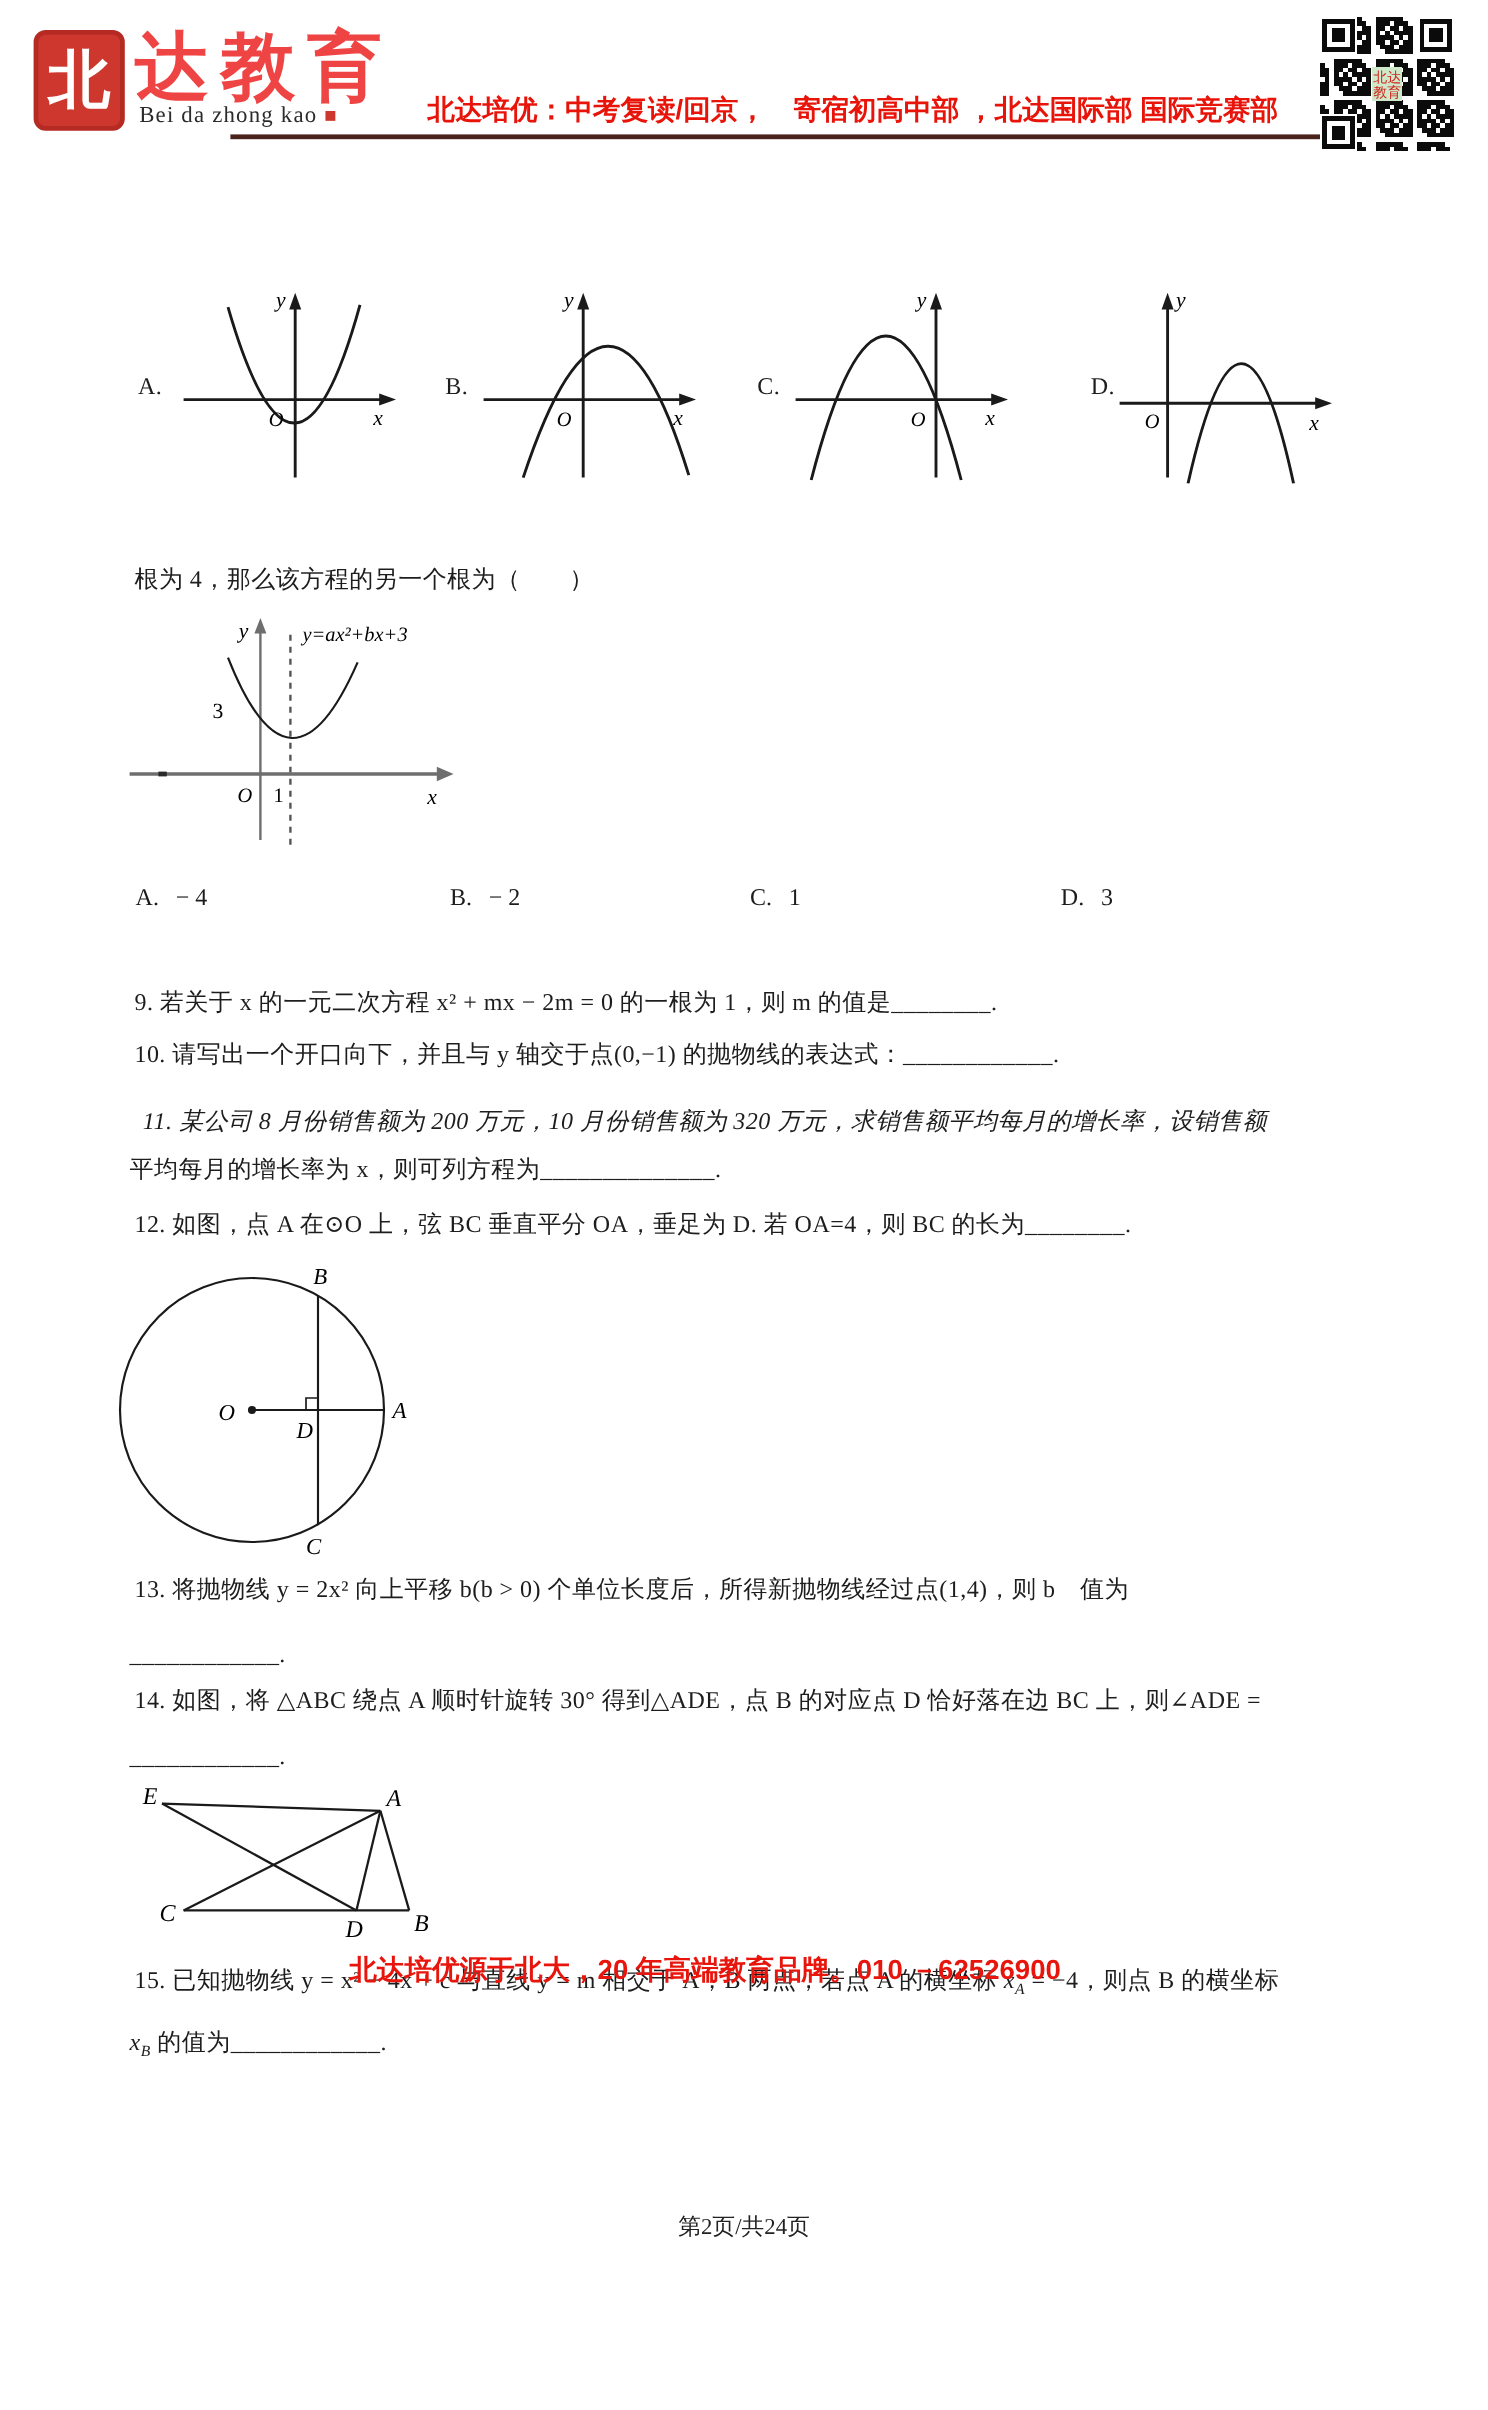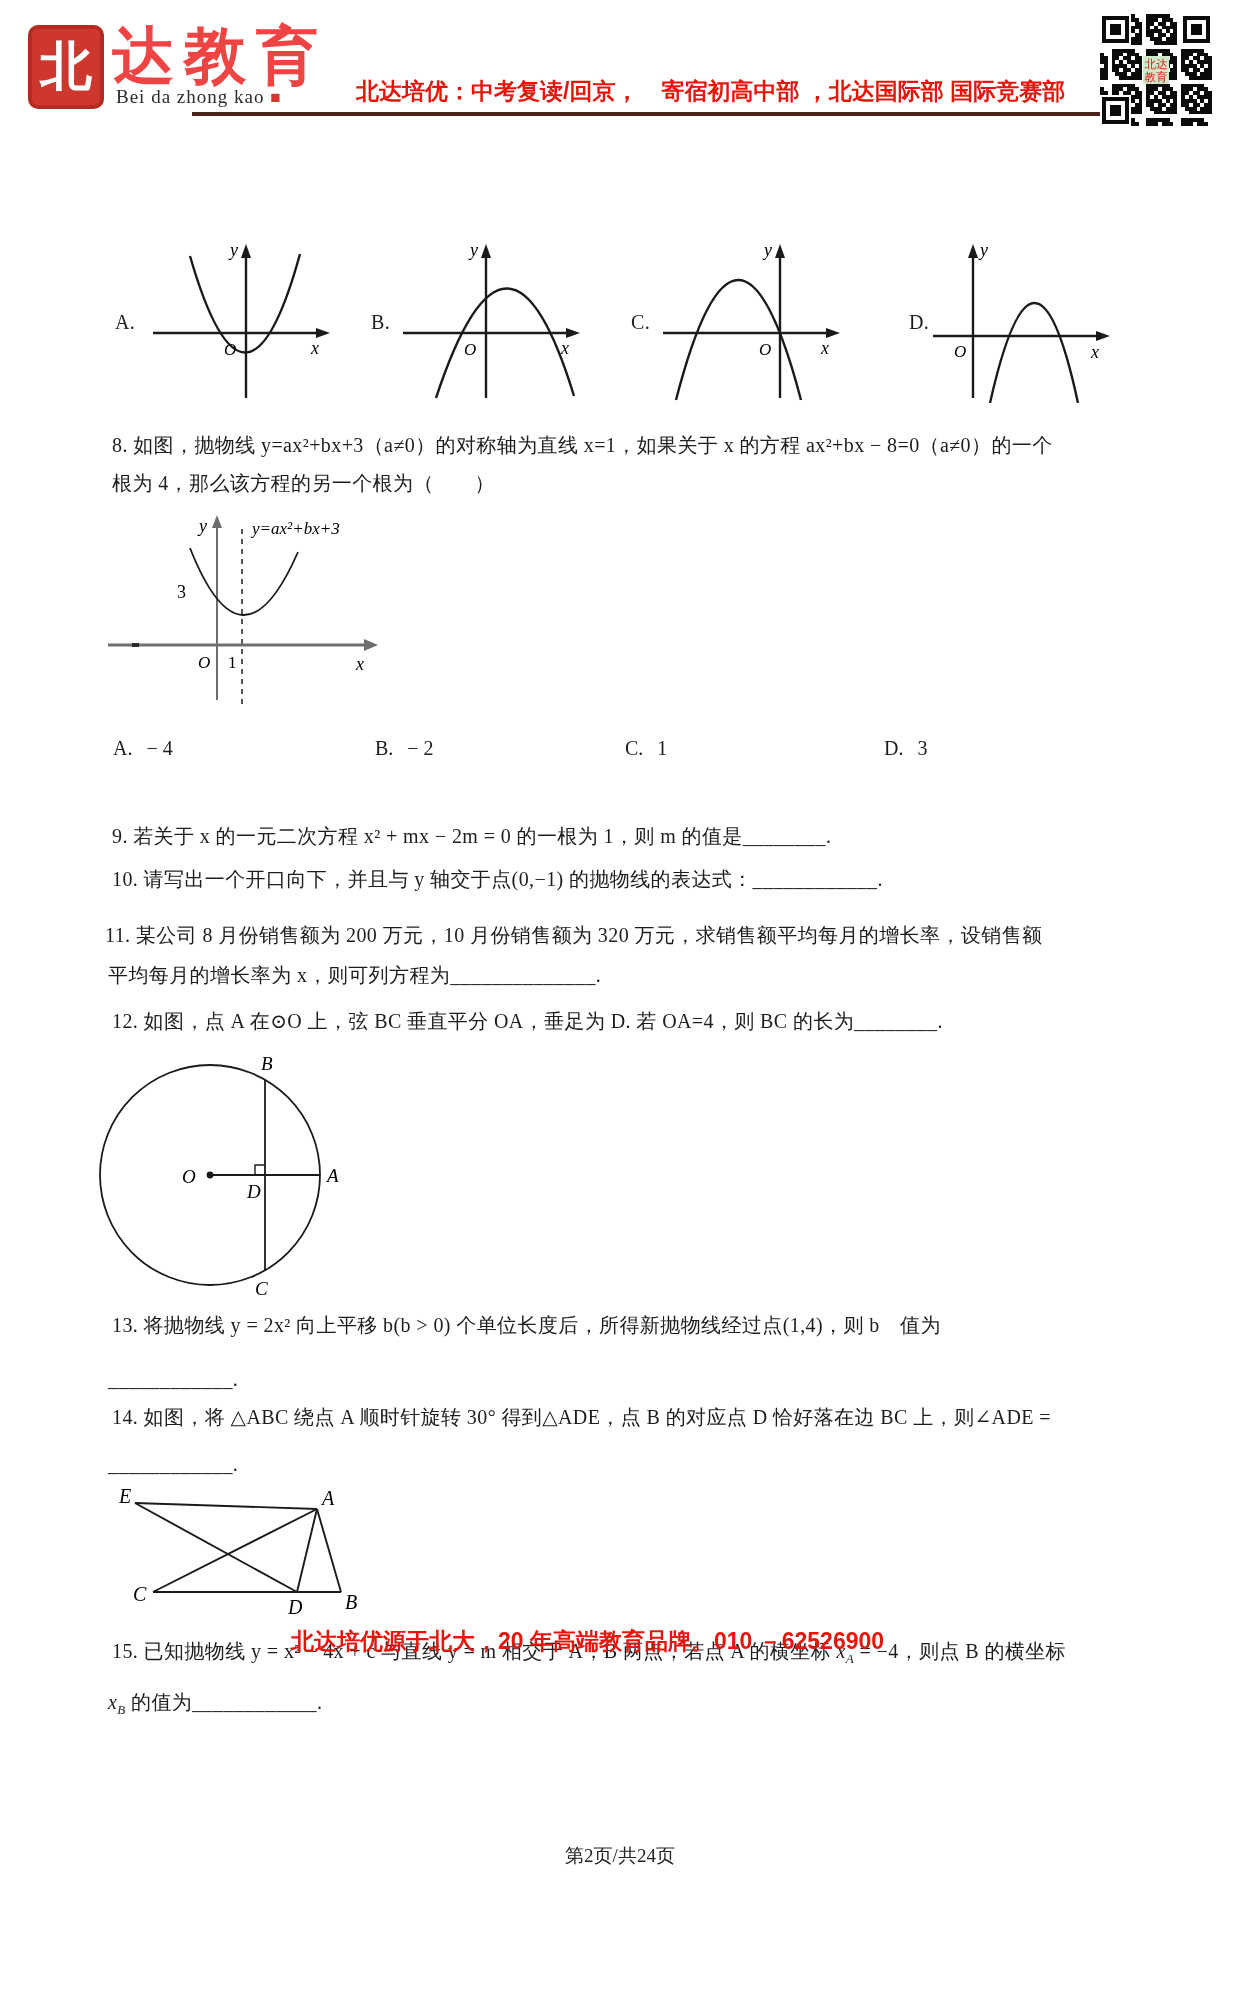--- a/index.html
+++ b/index.html
@@ -122,21 +122,20 @@
     <path d="M62,165 Q107,-35 150,165" fill="none" stroke="#1a1a1a" stroke-width="2.4"></path>
     <line x1="5" y1="98" x2="174" y2="98" stroke="#1a1a1a" stroke-width="2.4"></line>
     <polygon points="182,98 168,93 168,103" fill="#1a1a1a"></polygon>
     <line x1="45" y1="160" x2="45" y2="14" stroke="#1a1a1a" stroke-width="2.4"></line>
     <polygon points="45,6 40,20 50,20" fill="#1a1a1a"></polygon>
     <text x="52" y="18" font-size="18" class="it">y</text>
     <text x="163" y="120" font-size="18" class="it">x</text>
     <text x="26" y="119" font-size="17" class="it">O</text>
   </svg>
 
-  <div class="abs line" style="left:112px; top:432px;">8. 如图，抛物线 y=ax²+bx+3（a≠0）的对称轴为直线 x=1，如果关于 x 的方程 ax²+bx − 8=0（a≠0）的一个</div>
   <div class="abs line" style="left:112px; top:470px;">根为 4，那么该方程的另一个根为（　　）</div>
 
   <svg class="abs" style="left:100px; top:508px;" width="300" height="197" viewBox="0 0 300 197">
     <line x1="142" y1="196" x2="142" y2="18" stroke="#555" stroke-width="2" stroke-dasharray="5,5"></line>
     <line x1="8" y1="137" x2="268" y2="137" stroke="#6e6e6e" stroke-width="3"></line>
     <polygon points="278,137 264,131 264,143" fill="#6e6e6e"></polygon>
     <line x1="32" y1="137" x2="39" y2="137" stroke="#2a2a2a" stroke-width="4"></line>
     <line x1="117" y1="192" x2="117" y2="14" stroke="#6e6e6e" stroke-width="2"></line>
     <polygon points="117,7 112,20 122,20" fill="#6e6e6e"></polygon>
     <path d="M90,40 Q142,172 198,44" fill="none" stroke="#1a1a1a" stroke-width="1.8"></path>
@@ -157,21 +156,21 @@
   <div class="abs opt" style="left:625px; top:737px;">
     <span>C.</span><span class="val">1</span>
   </div>
   <div class="abs opt" style="left:884px; top:737px;">
     <span>D.</span><span class="val">3</span>
   </div>
 
 
   <div class="abs line" style="left:112px; top:823px;">9. 若关于 x 的一元二次方程 x² + mx − 2m = 0 的一根为 1，则 m 的值是________.</div>
   <div class="abs line" style="left:112px; top:866px;">10. 请写出一个开口向下，并且与 y 轴交于点(0,−1) 的抛物线的表达式：____________.</div>
-  <div class="abs line" style="left:105px; top:922px;">11. 某公司 8 月份销售额为 200 万元，10 月份销售额为 320 万元，求销售额平均每月的增长率，设销售额</div>
+  <div class="abs line" style="left:119px; top:922px;font-style:italic;">11. 某公司 8 月份销售额为 200 万元，10 月份销售额为 320 万元，求销售额平均每月的增长率，设销售额</div>
   <div class="abs line" style="left:108px; top:962px;">平均每月的增长率为 x，则可列方程为______________.</div>
   <div class="abs line" style="left:112px; top:1008px;">12. 如图，点 A 在⊙O 上，弦 BC 垂直平分 OA，垂足为 D. 若 OA=4，则 BC 的长为________.</div>
 
   <svg class="abs" style="left:85px; top:1040px;" width="270" height="270" viewBox="0 0 270 270">
     <circle cx="125" cy="135" r="110" fill="none" stroke="#1a1a1a" stroke-width="1.8"></circle>
     <line x1="180" y1="40" x2="180" y2="231" stroke="#1a1a1a" stroke-width="1.8"></line>
     <line x1="125" y1="135" x2="235" y2="135" stroke="#1a1a1a" stroke-width="1.8"></line>
     <circle cx="125" cy="135" r="3.4" fill="#1a1a1a"></circle>
     <path d="M170,135 L170,125 L180,125" fill="none" stroke="#1a1a1a" stroke-width="1.4"></path>
     <text x="176" y="30" font-size="19" class="it">B</text>

